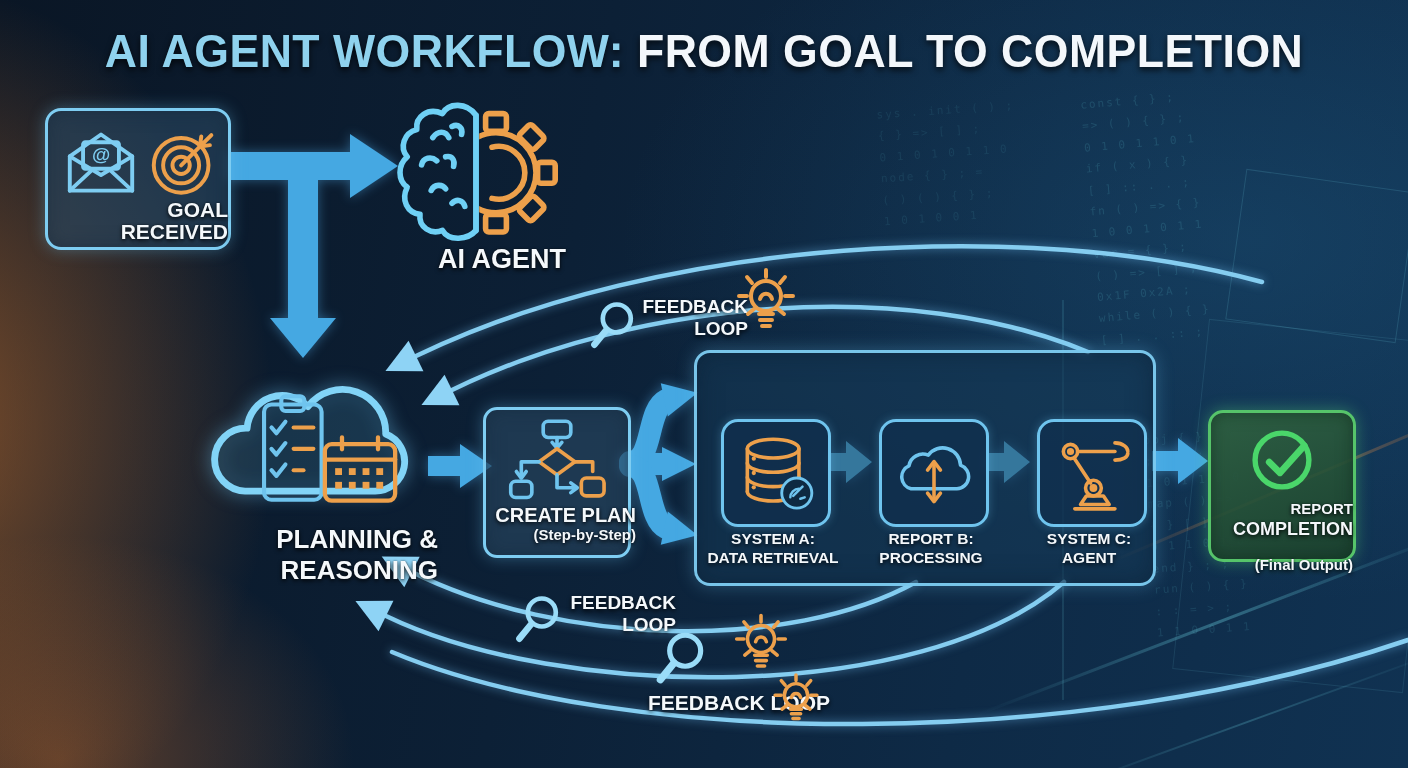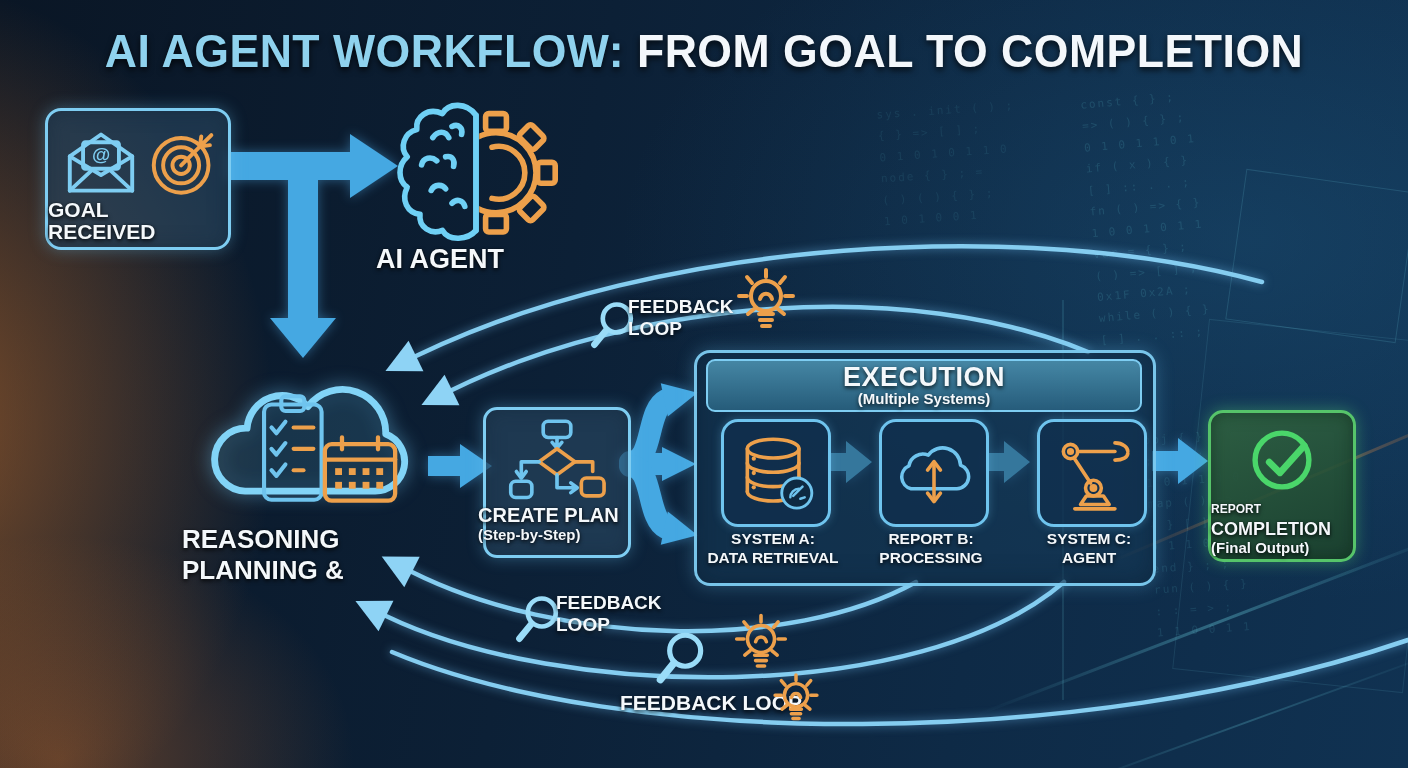--- a/index.html
+++ b/index.html
@@ -27,21 +27,21 @@
     text-shadow:0 3px 7px rgba(0,0,0,.75);transform:scaleX(.97);
   }
   .title .hl{color:#8fd2ee;}
   .title .rest{color:#f3f7fb;}
   
   .bluebox{
     position:absolute;border:3px solid #7ecdf2;border-radius:16px;
     background:rgba(42,72,98,.62);
     box-shadow:0 0 16px rgba(110,200,245,.35), inset 0 0 18px rgba(20,40,60,.5);
   }
-  .node-label{color:#f4f8fb;font-weight:700;text-align:left;
+  .node-label{color:#f4f8fb;font-weight:700;text-align:right;
     text-shadow:0 2px 4px rgba(0,0,0,.8),0 0 2px rgba(0,0,0,.5);}
   .line{display:block;}
   
   .exec-outer{
     position:absolute;left:694px;top:350px;width:456px;height:230px;
     border:3px solid rgba(126,205,242,.95);border-radius:16px;
     background:rgba(22,58,88,.55);
     box-shadow:0 0 18px rgba(110,200,245,.3), inset 0 0 24px rgba(10,30,50,.5);
   }
   .exec-header{
@@ -64,21 +64,21 @@
   
   .greenbox{
     position:absolute;left:1208px;top:410px;width:142px;height:146px;
     border:3px solid #56c46a;border-radius:15px;
     background:linear-gradient(160deg,rgba(48,98,66,.92),rgba(28,66,46,.92));
     box-shadow:0 0 16px rgba(90,220,120,.4), inset 0 0 16px rgba(10,40,20,.5);
     text-align:center;
   }
   
   .fb{position:absolute;color:#f4f8fb;font-weight:700;font-size:19px;line-height:22px;
-      text-align:left;text-shadow:0 2px 4px rgba(0,0,0,.85);z-index:6;}
+      text-align:right;text-shadow:0 2px 4px rgba(0,0,0,.85);z-index:6;}
   
   #connectors{position:absolute;left:0;top:0;z-index:1;}
   .node,.lbl{z-index:3;}
   .arcglow{filter:drop-shadow(0 0 5px rgba(120,200,255,.55));}
   .blkglow{filter:drop-shadow(0 0 6px rgba(80,170,230,.45));}
 </style>
 </head>
 <body>
 
 <div id="stage">
@@ -258,22 +258,22 @@
           <rect x="36" y="42" width="8" height="8"></rect>
         <rect x="52" y="42" width="8" height="8"></rect>
           <rect x="68" y="42" width="8" height="8"></rect>
         <rect x="20" y="58" width="8" height="8"></rect>
           <rect x="36" y="58" width="8" height="8"></rect>
         <rect x="52" y="58" width="8" height="8"></rect>
           <rect x="68" y="58" width="8" height="8"></rect>
       </g>
     </svg>
     <div class="node-label" style="position:absolute;left:-10px;right:-10px;top:172px;font-size:26px;line-height:31px;">
+      <span class="line">PLANNING &amp;</span>
       <span class="line">REASONING</span>
-      <span class="line">PLANNING &amp;</span>
     </div>
   </div>
 
   <div class="bluebox node" style="left:483px;top:407px;width:142px;height:145px;border-radius:14px;">
     <svg class="abs" style="left:14px;top:8px;" width="114" height="86" viewBox="0 0 140 106">
       <g fill="none" stroke-width="4.5" stroke-linecap="round" stroke-linejoin="round">
         <rect x="53" y="4" width="34" height="20" rx="6" stroke="#6fc4ee"></rect>
         <path d="M 70,24 V 34 M 64,30 L 70,37 L 76,30" stroke="#6fc4ee"></path>
         <polygon points="70,38 92,54 70,70 48,54" stroke="#eda04b"></polygon>
         <path d="M 48,54 H 26 V 70" stroke="#6fc4ee"></path>
@@ -284,24 +284,20 @@
         <rect x="100" y="74" width="28" height="22" rx="6" stroke="#eda04b"></rect>
       </g>
     </svg>
     <div class="node-label" style="position:absolute;left:-8px;right:-8px;top:94px;">
       <span class="line" style="font-size:20px;line-height:22px;">CREATE PLAN</span>
       <span class="line" style="font-size:15px;line-height:18px;">(Step-by-Step)</span>
     </div>
   </div>
 
   <div class="exec-outer node">
-    <div class="exec-header">
-      <span class="big">EXECUTION</span>
-      <span class="small">(Multiple Systems)</span>
-    </div>
 
     <div class="sysbox" style="left:24px;">
       <svg width="86" height="86" viewBox="0 0 120 112">
         <g fill="none" stroke="#eda04b" stroke-width="5" stroke-linecap="round">
           <ellipse cx="56" cy="22" rx="36" ry="13"></ellipse>
           <path d="M 20,22 V 82 M 92,22 V 82"></path>
           <path d="M 20,82 a 36,13 0 0 0 72,0"></path>
           <path d="M 20,42 a 36,13 0 0 0 72,0"></path>
           <path d="M 20,62 a 36,13 0 0 0 72,0"></path>
         </g>
@@ -358,23 +354,23 @@
       <span class="line">AGENT</span>
     </div>
   </div>
 
   <div class="greenbox node">
     <svg style="margin-top:10px;" width="74" height="74" viewBox="0 0 110 110">
       <circle cx="55" cy="55" r="40" fill="none" stroke="#4ad66a" stroke-width="8"></circle>
       <path d="M 36,58 L 52,74 L 88,34" fill="none" stroke="#4ad66a" stroke-width="10" stroke-linecap="round" stroke-linejoin="round"></path>
     </svg>
     <div class="node-label" style="margin-top:-2px;">
-      <span class="line" style="font-size:12px;line-height:20px;">REPORT</span>
+      <span class="line" style="font-size:15px;line-height:20px;">REPORT</span>
       <span class="line" style="font-size:18px;line-height:20px;">COMPLETION</span>
-      <span class="line" style="font-size:15px;line-height:18px;">(Final Output)</span>
+      <span class="line" style="font-size:15px;line-height:18px;margin-top:17px;">(Final Output)</span>
     </div>
   </div>
 
   <svg class="abs" style="left:585px;top:298px;z-index:6;" width="58" height="56" viewBox="0 0 58 60">
     <circle cx="32" cy="22" r="15" fill="none" stroke="#9adcf8" stroke-width="5"></circle>
     <path d="M 21,34 L 8,50" stroke="#9adcf8" stroke-width="7" stroke-linecap="round"></path>
   </svg>
   <div class="fb" style="left:628px;top:296px;width:120px;">
     <span class="line">FEEDBACK</span>
     <span class="line">LOOP</span>

